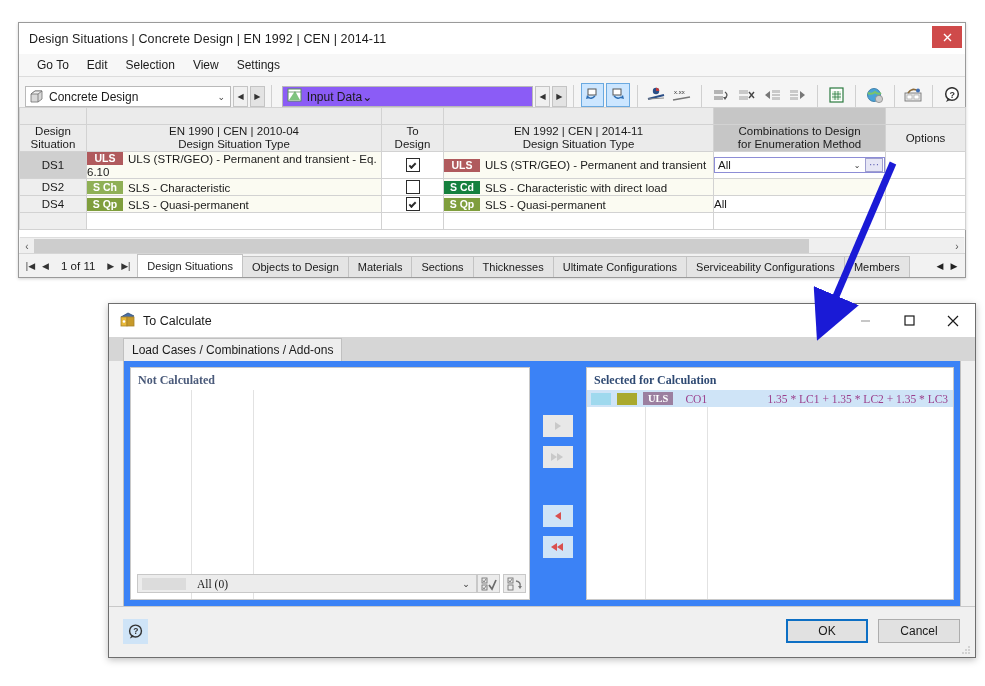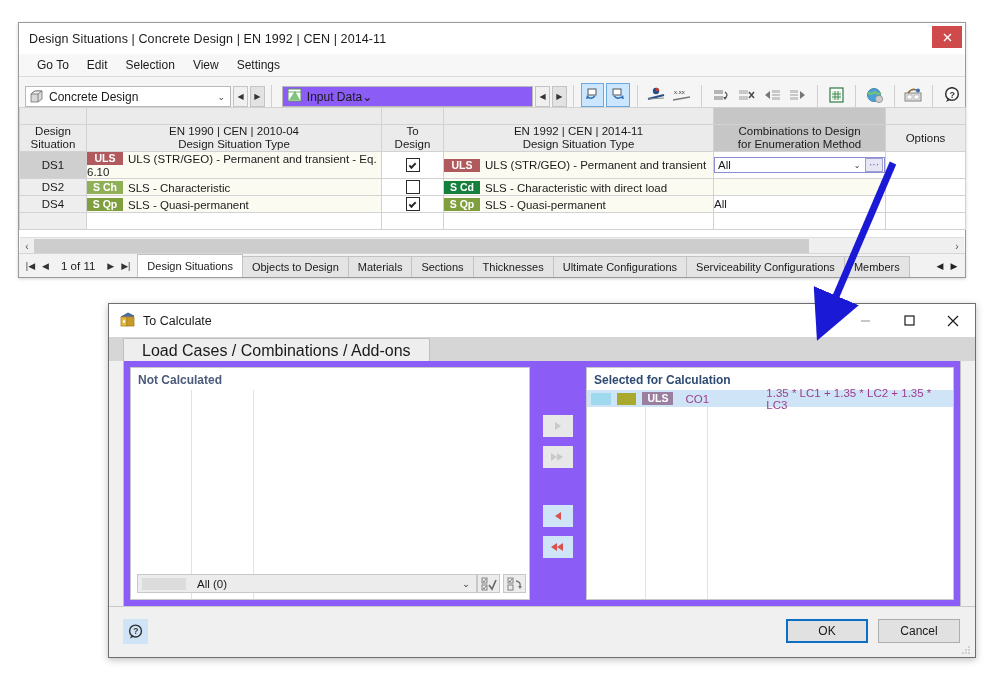--- a/index.html
+++ b/index.html
@@ -172,27 +172,28 @@
     height:33px; background:#ffffff; display:flex; align-items:center;
   }
   .dlg-title .dicon { margin-left:10px; margin-right:7px; display:flex; }
   .dlg-title .dtxt { font-size:12.5px; color:#1b1b1b; flex:1; }
   .winbtn { width:44px; height:33px; display:flex; align-items:center; justify-content:center; }
 
   .dlg-body { position:absolute; left:0; right:0; top:33px; bottom:0; background:#f0f0f0; }
   .tabrow { height:24px; padding-left:14px; display:flex; align-items:flex-end;
             background:#d6d6d6; }
   .dtab {
-    background:#eeeeee; height:23px; line-height:23px; padding: 0 18px;
-    font-size:16px; border:1px solid #c0c0c0; border-bottom:none; box-sizing:border-box;
+    background:#eeeeee; height:23px; line-height:23px; padding: 0 8px;
+    font-size:12px; border:1px solid #c0c0c0; border-bottom:none; box-sizing:border-box;
   }
   .panel {
     position:absolute; left:14px; right:14px; top:24px; bottom:50px;
-    background:#8b5cf6; border:1px solid #c0c0c0; border-top:none;
+    background:#3b82f6; border:1px solid #c0c0c0; border-top:none;
     box-sizing:border-box;
+    font-family:Liberation Serif, serif;
   }
   .lists { position:absolute; left:6px; right:6px; top:6px; bottom:6px; display:flex; }
   .listbox { background:#fff; border:1px solid #c8c8c8; box-sizing:border-box; position:relative; }
   .lb-left { width:400px; }
   .lb-right { flex:1; }
   .lb-title { font-size:12px; font-weight:bold; color:#4a5a7a; padding:5px 0 4px 7px; }
   .lb-title.right { color:#2f4a73; }
   .lb-grid { position:absolute; left:0; right:0; top:22px; bottom:0; }
   .vline { position:absolute; top:0; bottom:0; width:1px; background:#e2e2e2; }
   .rowsel {

